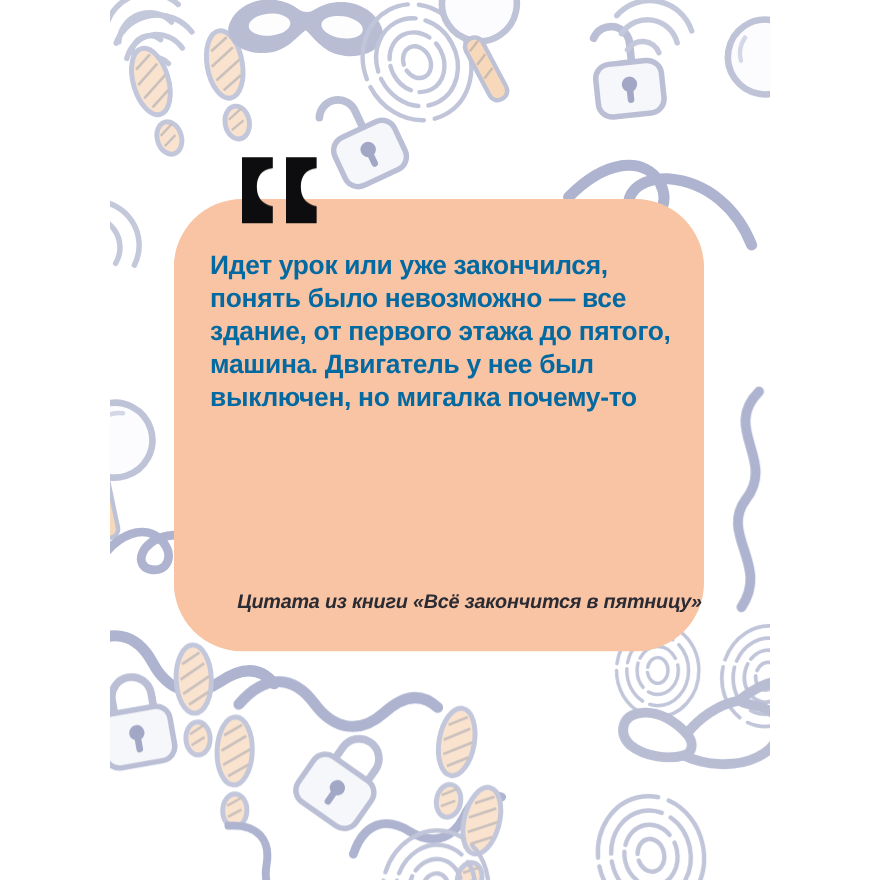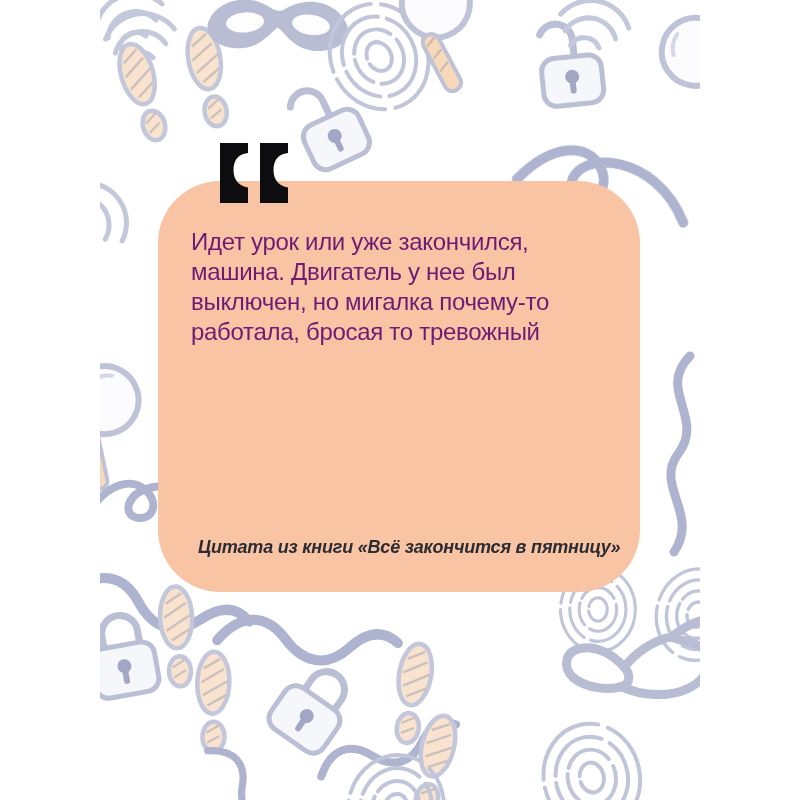--- a/index.html
+++ b/index.html
@@ -12,27 +12,27 @@
     position:absolute;left:100px;top:0;width:600px;height:800px;
     background:#ffffff;overflow:hidden;
   }
   .pattern{position:absolute;left:0;top:0;width:600px;height:800px;}
   .quote-card{
     position:absolute;left:58px;top:181px;width:482px;height:411px;
     background:#f8c4a4;border-radius:62px;
   }
   .quote-text{
     position:absolute;left:33px;top:46px;width:433px;
-    font-size:24px;line-height:30px;font-weight:400;
-    letter-spacing:-0.3px;color:#701a75;
+    font-size:24px;line-height:30px;font-weight:700;
+    letter-spacing:-0.3px;color:#0369a1;
   }
   .qline{white-space:nowrap;}
   .attribution{
     position:absolute;left:40px;right:2px;top:356px;
-    text-align:left;font-style:italic;font-weight:700;
+    text-align:right;font-style:italic;font-weight:700;
     font-size:18px;letter-spacing:-0.2px;color:#2b2b33;
   }
   .qmark{position:absolute;left:120px;top:142px;width:68px;height:62px;}
 </style>
 </head>
 <body>
 
 <div class="artwork">
 
   <svg class="pattern" viewBox="0 0 600 800" aria-hidden="true">
@@ -130,23 +130,24 @@
       <use href="#fingerprint" transform="translate(455,572) scale(0.78)"></use>
       <use href="#fingerprint" transform="translate(560,565) scale(0.85) rotate(12)"></use>
       <use href="#mask-outline" transform="translate(452,640) rotate(-16)"></use>
       <use href="#fingerprint" transform="translate(428,742) rotate(-12)"></use>
     </g>
   </svg>
 
   <div class="quote-card">
     <div class="quote-text">
       <div class="qline">Идет урок или уже закончился,</div>
+      <div class="qline">понять было невозможно — все</div>
+      <div class="qline">здание, от первого этажа до пятого,</div>
       <div class="qline">машина. Двигатель у нее был</div>
       <div class="qline">выключен, но мигалка почему-то</div>
-      <div class="qline">работала, бросая то тревожный</div>
     </div>
     <div class="attribution">Цитата из книги «Всё закончится в пятницу»</div>
   </div>
 
   <svg class="qmark" viewBox="0 0 68 60" aria-hidden="true">
     <path d="M0 0 H28 V10 C17.5 11 13.5 18 13.5 27 C13.5 37 19 43 28 44.5 V60 H0 Z" fill="#0d0d0f"></path>
     <path d="M40 0 H68 V10 C57.5 11 53.5 18 53.5 27 C53.5 37 59 43 68 44.5 V60 H40 Z" fill="#0d0d0f"></path>
   </svg>
 
 </div>

